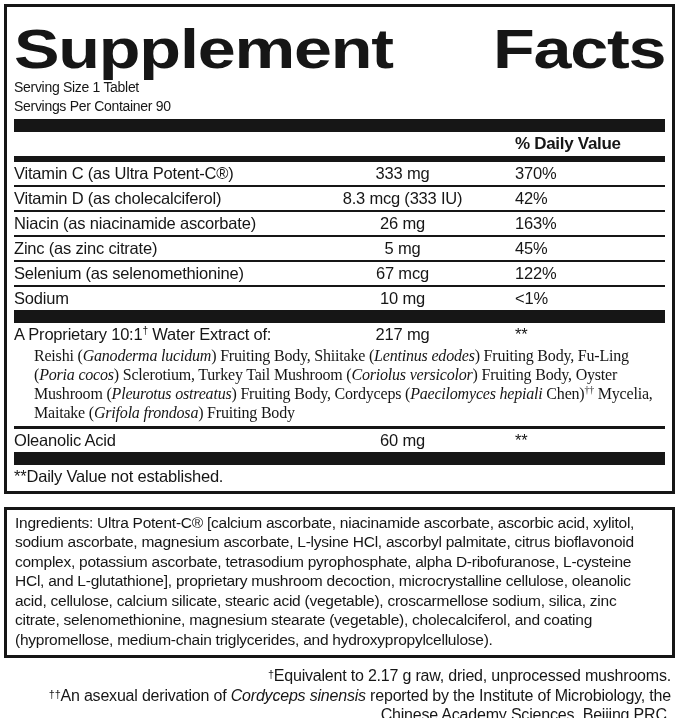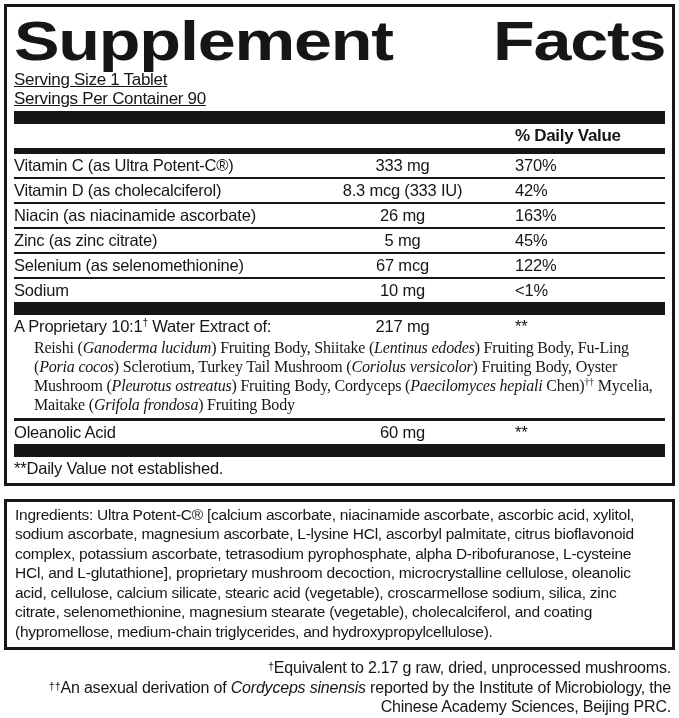--- a/index.html
+++ b/index.html
@@ -8,36 +8,36 @@
     font-family:"Liberation Sans","DejaVu Sans",sans-serif;
     color:#161616;
     -webkit-font-smoothing:antialiased;
   }
   .page { width:679px; height:718px; }
 
   
   .facts-box {
     margin:4px 4px 0 4px;
     border:3px solid #161616;
-    padding:0 7px 4px 7px;
+    padding:8px 7px 4px 7px;
   }
   .title {
     display:flex;
     justify-content:space-between;
     align-items:baseline;
     font-weight:bold;
     font-size:56px;
     line-height:0.95;
     padding:7px 0 3px 0;
     letter-spacing:-1px;
     white-space:nowrap;
   }
   .title .w1 { display:inline-block; transform:scaleX(1.22); transform-origin:left center; }
   .title .w2 { display:inline-block; transform:scaleX(1.22); transform-origin:right center; }
-  .serving { font-size:17px; line-height:19px; letter-spacing:-0.3px;text-decoration:underline; }
+  .serving { font-size:14px; line-height:19px; letter-spacing:-0.3px; }
   .bar { background:#161616; }
   .bar.thick { height:13px; }
   .bar.med   { height:6px; }
   .mt3 { margin-top:3px; }
   .hdr-row {
     display:flex; align-items:center;
     font-weight:bold; font-size:17px;
     padding:2px 0; letter-spacing:-0.3px;
   }
   .col-name { flex:1; }

